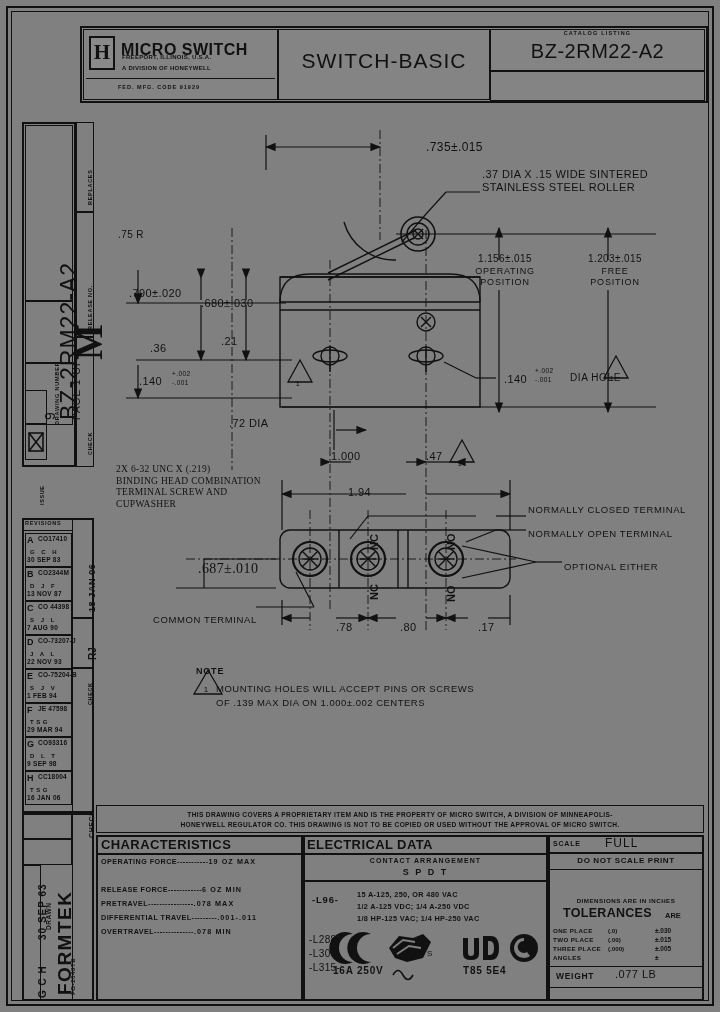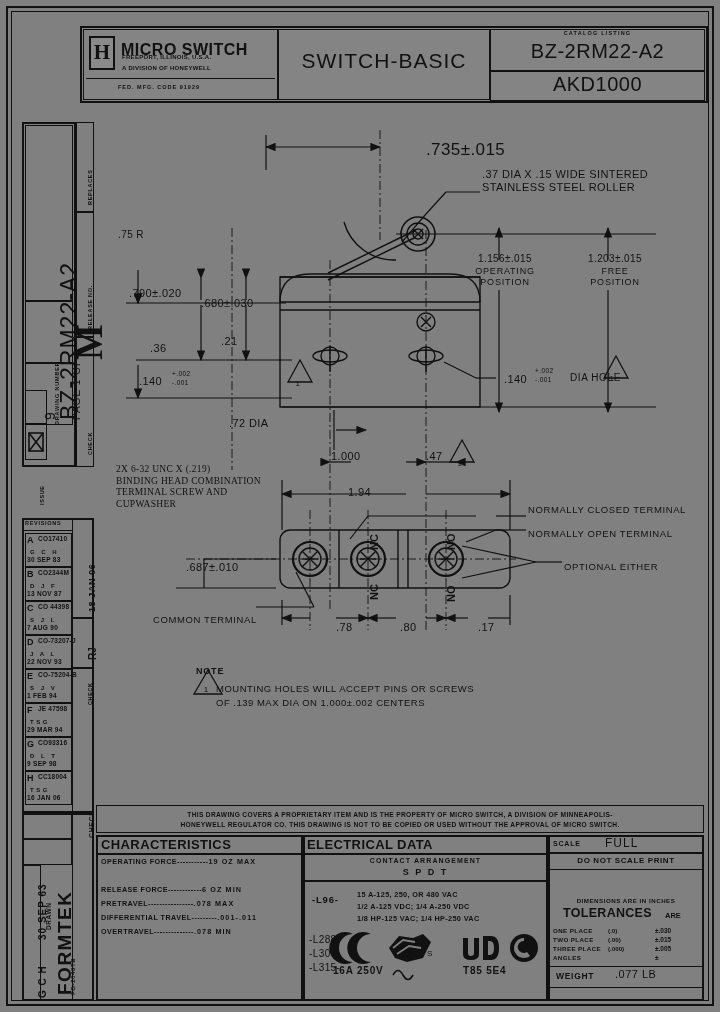--- a/index.html
+++ b/index.html
@@ -36,21 +36,20 @@
   <div class="ln" style="left:86px;top:78px;width:189px;height:1px;"></div>
   <div class="txt b tiny" style="left:118px;top:85px;letter-spacing:1px;">FED. MFG. CODE 91929</div>
 
   <div class="bx" style="left:278px;top:29px;width:212px;height:71px;"></div>
   <div class="txt ctr" style="left:278px;top:50px;width:212px;font-size:21px;letter-spacing:1px;">SWITCH-BASIC</div>
 
   <div class="bx" style="left:490px;top:29px;width:215px;height:42px;"></div>
   <div class="txt b tiny ctr" style="left:490px;top:31px;width:215px;letter-spacing:1.2px;">CATALOG LISTING</div>
   <div class="txt ctr" style="left:490px;top:41px;width:215px;font-size:20px;letter-spacing:.5px;">BZ-2RM22-A2</div>
   <div class="bx" style="left:490px;top:71px;width:215px;height:30px;"></div>
-  <div class="txt ctr" style="left:490px;top:74px;width:215px;font-size:20px;letter-spacing:.5px;">AKD1000</div>
 
   <div class="bx2" style="left:22px;top:122px;width:54px;height:345px;"></div>
   <div class="bx" style="left:25px;top:125px;width:48px;height:300px;"></div>
   <div class="txt vert" style="left:57px;top:420px;font-size:23px;letter-spacing:1px;">BZ-2RM22-A2</div>
   <div class="txt vert" style="left:72px;top:420px;font-size:10px;letter-spacing:1px;">PAGE 1 OF 1</div>
 
   <div class="bx" style="left:25px;top:300px;width:48px;height:0px;border-width:0;"></div>
   <div class="ln" style="left:25px;top:300px;width:48px;height:2px;"></div>
   <div class="txt vert b" style="left:70px;top:360px;font-size:38px;font-family:'Liberation Serif',serif;">M</div>
 
@@ -290,21 +289,21 @@
     </g>
 
     <g stroke="#111" stroke-width="1.3" fill="none">
       <polygon points="192,272 204,250 216,272"></polygon>
       <polygon points="354,352 366,330 378,352"></polygon>
       <polygon points="508,268 520,246 532,268"></polygon>
       <polygon points="98,584 112,560 126,584"></polygon>
     </g>
   </svg>
 
-  <div class="txt dim" style="left:426px;top:141px;font-size:17px;">.735±.015</div>
+  <div class="txt dim" style="left:426px;top:141px;font-size:12px;">.735±.015</div>
   <div class="txt dim" style="left:482px;top:168px;font-size:11px;line-height:13px;">.37 DIA X .15 WIDE SINTERED
 STAINLESS STEEL ROLLER</div>
   <div class="txt dim" style="left:118px;top:230px;font-size:10px;">.75 R</div>
 
   <div class="txt dim ctr" style="left:462px;top:254px;width:86px;font-size:10px;">1.156±.015</div>
   <div class="txt dim ctr" style="left:462px;top:266px;width:86px;font-size:9px;line-height:11px;letter-spacing:.8px;">OPERATING
 POSITION</div>
   <div class="txt dim ctr" style="left:572px;top:254px;width:86px;font-size:10px;">1.203±.015</div>
   <div class="txt dim ctr" style="left:572px;top:266px;width:86px;font-size:9px;line-height:11px;letter-spacing:.8px;">FREE
 POSITION</div>
@@ -334,21 +333,21 @@
 BINDING HEAD COMBINATION
 TERMINAL SCREW AND
 CUPWASHER</div>
   <div class="txt dim" style="left:348px;top:487px;font-size:11px;">1.94</div>
 
   <div class="txt dim" style="left:528px;top:505px;font-size:9.5px;letter-spacing:.6px;">NORMALLY CLOSED TERMINAL</div>
   <div class="txt dim" style="left:528px;top:529px;font-size:9.5px;letter-spacing:.6px;">NORMALLY OPEN TERMINAL</div>
   <div class="txt dim" style="left:564px;top:562px;font-size:9.5px;letter-spacing:.6px;">OPTIONAL EITHER</div>
   <div class="txt dim" style="left:153px;top:615px;font-size:9.5px;letter-spacing:.6px;">COMMON TERMINAL</div>
 
-  <div class="txt dim" style="left:186px;top:562px;font-size:11px;">.687±.010</div>
+  <div class="txt dim" style="left:198px;top:562px;font-size:14px;font-family:Liberation Serif, serif;">.687±.010</div>
   <div class="txt dim" style="left:336px;top:622px;font-size:11px;">.78</div>
   <div class="txt dim" style="left:400px;top:622px;font-size:11px;">.80</div>
   <div class="txt dim" style="left:478px;top:622px;font-size:11px;">.17</div>
 
   <div class="txt vert b" style="left:369px;top:550px;font-size:11px;">NC</div>
   <div class="txt vert b" style="left:369px;top:600px;font-size:11px;">NC</div>
   <div class="txt vert b" style="left:446px;top:550px;font-size:11px;">NO</div>
   <div class="txt vert b" style="left:446px;top:602px;font-size:11px;">NO</div>
 
   <div class="txt b" style="left:196px;top:667px;font-size:9px;letter-spacing:.8px;">NOTE</div>

